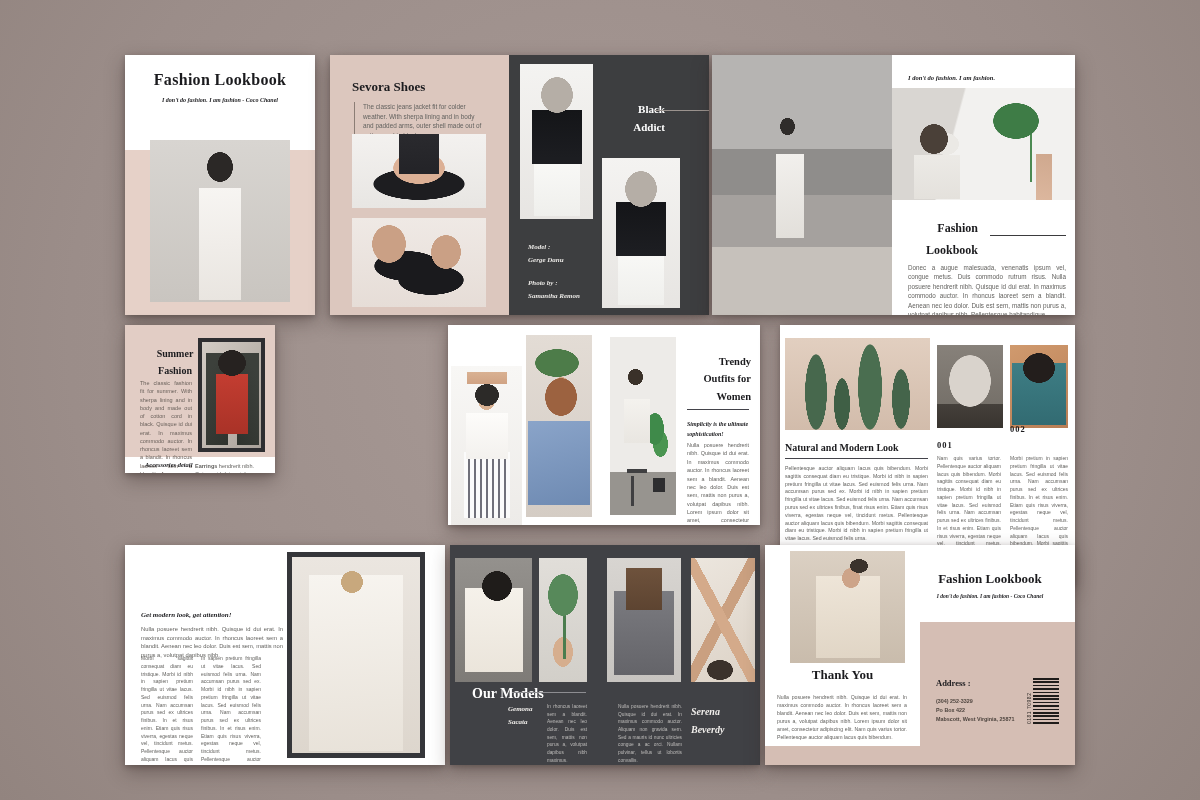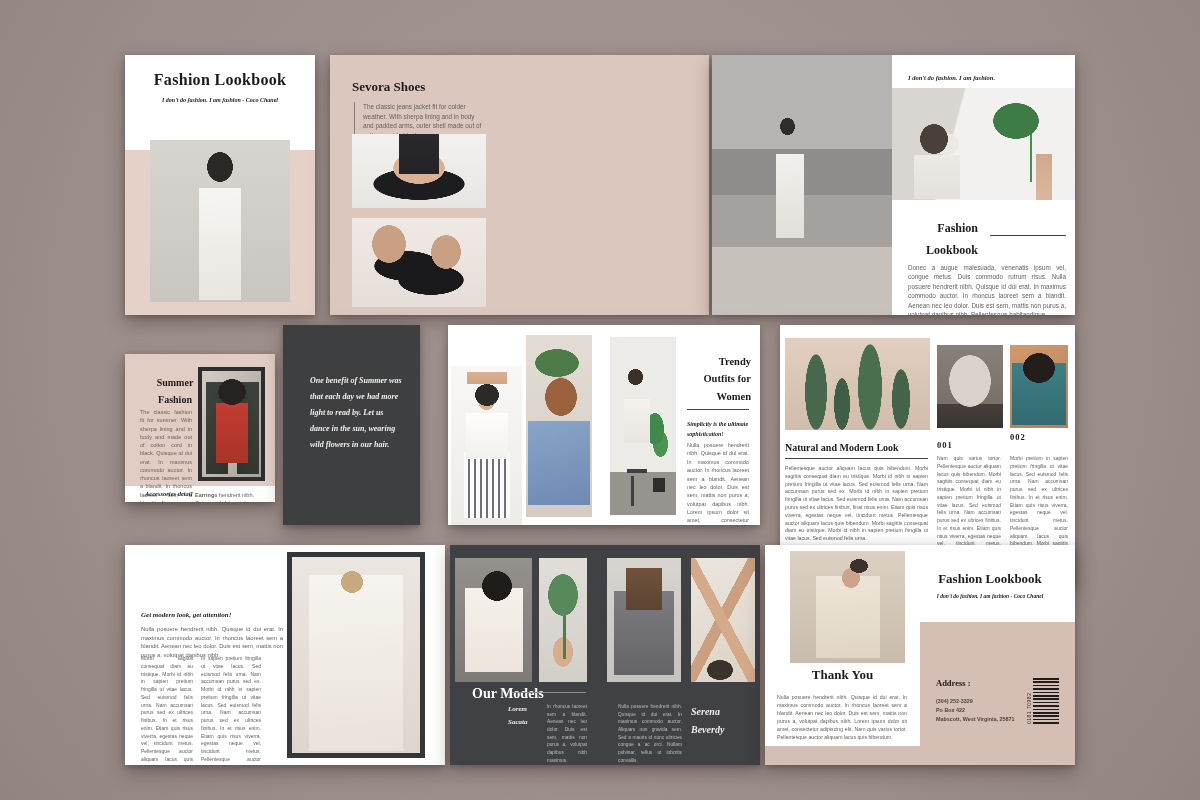--- a/index.html
+++ b/index.html
@@ -143,85 +143,96 @@
     <div class="abs serif" style="left:0;top:16px;width:100%;text-align:center;font-size:16px;letter-spacing:.3px;">Fashion Lookbook</div>
     <div class="abs serif-i" style="left:0;top:42px;width:100%;text-align:center;font-size:6px;">I don't do fashion. I am fashion - Coco Chanel</div>
     <div class="ph ph-cover" style="left:25px;top:85px;width:140px;height:162px;"></div>
   </section>
 
   <section class="page" style="left:330px;top:55px;width:379px;height:260px;background:#dcc7be;">
     <div class="abs serif" style="left:22px;top:24px;font-size:13px;">Sevora Shoes</div>
     <div class="abs body-t" style="left:24px;top:47px;width:132px;font-size:6.4px;border-left:1px solid #8b7d75;padding-left:8px;text-align:left;">The classic jeans jacket fit for colder weather. With sherpa lining and in body and padded arms, outer shell made out of cotton cord in black.</div>
     <div class="ph ph-shoe1" style="left:22px;top:79px;width:134px;height:74px;"></div>
     <div class="ph ph-shoe2" style="left:22px;top:163px;width:134px;height:89px;"></div>
+    <div class="abs" style="left:179px;top:0;width:200px;height:260px;background:#3d3e40;">
+      <div class="ph ph-noir" style="left:11px;top:9px;width:73px;height:155px;"></div>
+      <div class="ph ph-noir" style="left:93px;top:103px;width:78px;height:150px;"></div>
+      <div class="abs serif" style="left:96px;top:46px;width:60px;font-size:11px;color:#fff;line-height:1.6;">Black Addict</div>
+      <div class="line" style="left:146px;top:55px;width:54px;height:1px;background:#9b938e;"></div>
+      <div class="abs serif-i" style="left:19px;top:186px;font-size:7px;color:#e8e6e3;line-height:1.9;">
+        <div>Model :</div>
+        <div>Gerge Danu</div>
+      </div>
+      <div class="abs serif-i" style="left:19px;top:222px;font-size:7px;color:#e8e6e3;line-height:1.9;">
+        <div>Photo by :</div>
+        <div>Samantha Remon</div>
+      </div>
+    </div>
   </section>
 
   <section class="page" style="left:712px;top:55px;width:363px;height:260px;">
     <div class="ph ph-beach" style="left:0;top:0;width:180px;height:260px;"></div>
     <div class="abs serif-i" style="left:196px;top:19px;font-size:6.5px;">I don't do fashion. I am fashion.</div>
     <div class="ph ph-flower" style="left:180px;top:33px;width:183px;height:112px;"></div>
     <div class="abs serif" style="left:196px;top:163px;width:70px;font-size:12px;line-height:1.8;">Fashion Lookbook</div>
     <div class="line" style="left:278px;top:180px;width:76px;height:1px;background:#3b3b3e;"></div>
     <div class="abs body-t" style="left:196px;top:208px;width:158px;font-size:6.3px;">Donec a augue malesuada, venenatis ipsum vel, congue metus. Duis commodo rutrum risus. Nulla posuere hendrerit nibh. Quisque id dui erat. In maximus commodo auctor. In rhoncus laoreet sem a blandit. Aenean nec leo dolor. Duis est sem, mattis non purus a, volutpat dapibus nibh. Pellentesque habitandique.</div>
   </section>
 
-  <section class="page" style="left:125px;top:325px;width:150px;height:148px;background:#e2cdc5;margin-top:29px;">
+  <section class="page" style="left:125px;top:325px;width:150px;height:148px;background:#e2cdc5;">
     <div class="abs" style="left:0;top:132px;width:100%;height:68px;background:#fff;"></div>
     <div class="abs serif" style="left:14px;top:20px;width:72px;font-size:10px;line-height:1.7;text-align:center;">Summer Fashion</div>
     <div class="abs body-t" style="left:15px;top:54px;width:52px;font-size:5.5px;color:#6b625c;">The classic fashion fit for summer. With sherpa lining and in body and made out of cotton cord in black. Quisque id dui erat. In maximus commodo auctor. In rhoncus laoreet sem a blandit. In rhoncus laoreet sem a blandit. Aenean nec leo dolor.</div>
     <div class="ph ph-summer" style="left:73px;top:13px;width:67px;height:114px;border:4px solid #2e2e31;"></div>
     <div class="abs serif-i" style="left:20px;top:136px;font-size:6.5px;">Accessories detail</div>
     <div class="ph ph-ear" style="left:16px;top:150px;width:44px;height:44px;"></div>
     <div class="abs body-t" style="left:70px;top:137px;width:72px;font-size:5.5px;text-align:left;"><b>Earrings</b><span> hendrerit nibh. Quisque id dui erat. In maximus commodo auctor. In rhoncus laoreet sem a blandit.</span></div>
     <div class="abs body-t" style="left:70px;top:166px;width:72px;font-size:5.5px;text-align:left;"><b>Necklace</b><span> maximus commodo auctor. In rhoncus laoreet sem a blandit. Aenean nec leo dolor.</span></div>
   </section>
 
-  <section class="page" style="left:283px;top:325px;width:137px;height:200px;background:#3e3f41;">
-    <div class="abs serif-i" style="left:27px;top:48px;width:94px;font-size:8px;color:#f2f0ed;line-height:2.0;">One benefit of Summer was that each day we had more light to read by. Let us dance in the sun, wearing wild flowers in our hair.</div>
-  </section>
 
   <section class="page" style="left:448px;top:325px;width:312px;height:200px;">
     <div class="ph ph-p6a" style="left:3px;top:41px;width:71px;height:159px;"></div>
     <div class="ph ph-p6b" style="left:78px;top:10px;width:66px;height:182px;"></div>
     <div class="ph ph-p6c" style="left:162px;top:12px;width:66px;height:178px;"></div>
     <div class="abs serif" style="left:239px;top:28px;width:64px;font-size:10.5px;line-height:1.65;">Trendy Outfits for Women</div>
     <div class="line" style="left:239px;top:84px;width:62px;height:1px;"></div>
     <div class="abs serif-i" style="left:239px;top:94px;width:62px;font-size:6px;line-height:1.7;">Simplicity is the ultimate sophistication!</div>
     <div class="abs body-t" style="left:239px;top:116px;width:62px;font-size:5.4px;line-height:1.55;">Nulla posuere hendrerit nibh. Quisque id dui erat. In maximus commodo auctor. In rhoncus laoreet sem a blandit. Aenean nec leo dolor. Duis est sem, mattis non purus a, volutpat dapibus nibh. Lorem ipsum dolor sit amet, consectetur adipiscing elit. Nam quis varius tortor. Pellentesque auctor aliquam lacus quis bibendum. Morbi sagittis consequat diam na tristique. Morbi id nibh in suspendisse fringilla.</div>
   </section>
 
   <section class="page" style="left:780px;top:325px;width:295px;height:260px;">
     <div class="ph ph-cactus" style="left:5px;top:13px;width:145px;height:92px;"></div>
     <div class="ph ph-hood" style="left:157px;top:20px;width:66px;height:83px;"></div>
     <div class="ph ph-afro" style="left:230px;top:20px;width:58px;height:83px;"></div>
     <div class="abs serif" style="left:5px;top:117px;font-size:10px;">Natural and Modern Look</div>
     <div class="line" style="left:5px;top:133px;width:143px;height:1px;"></div>
     <div class="abs body-t" style="left:5px;top:140px;width:143px;font-size:5.2px;line-height:1.5;">Pellentesque auctor aliquam lacus quis bibendum. Morbi sagittis consequat diam eu tristique. Morbi id nibh in sapien pretium fringilla ut vitae lacus. Sed euismod felis urna. Nam accumsan purus sed ex. Morbi id nibh in sapien pretium fringilla ut vitae lacus. Sed euismod felis urna. Nam accumsan purus sed ex ultrices finibus, finat risus enim. Etiam quis risus viverra, egestas neque vel, tincidunt metus. Pellentesque auctor aliquam lacus quis bibendum. Morbi sagittis consequat diam eu tristique. Morbi id nibh in sapien pretium fringilla ut vitae lacus. Sed euismod felis urna.</div>
     <div class="abs serif" style="left:157px;top:115px;font-size:8.5px;letter-spacing:1px;">001</div>
     <div class="abs body-t" style="left:157px;top:130px;width:64px;font-size:5px;line-height:1.55;">Nam quis varius tortor. Pellentesque auctor aliquam lacus quis bibendum. Morbi sagittis consequat diam eu tristique. Morbi id nibh in sapien pretium fringilla ut vitae lacus. Sed euismod felis urna. Nam accumsan purus sed ex ultrices finibus. In et risus enim. Etiam quis risus viverra, egestas neque vel, tincidunt metus. Vestibulum nec ex.</div>
-    <div class="abs serif" style="left:230px;top:107px;font-size:8.5px;letter-spacing:1px;">002</div>
+    <div class="abs serif" style="left:230px;top:99px;font-size:8.5px;letter-spacing:1px;">002</div>
     <div class="abs body-t" style="left:230px;top:130px;width:58px;font-size:5px;line-height:1.55;">Morbi pretium in sapien pretium fringilla ut vitae lacus. Sed euismod felis urna. Nam accumsan purus sed ex ultrices finibus. In et risus enim. Etiam quis risus viverra, egestas neque vel, tincidunt metus. Pellentesque auctor aliquam lacus quis bibendum. Morbi sagittis consequat diam eu tristique. Morbi id nibh in sapien pretium fringilla ut.</div>
   </section>
 
   <section class="page" style="left:125px;top:545px;width:320px;height:220px;">
     <div class="abs serif-i" style="left:16px;top:66px;font-size:7px;">Get modern look, get attention!</div>
     <div class="abs body-t" style="left:16px;top:80px;width:142px;font-size:5.8px;line-height:1.5;">Nulla posuere hendrerit nibh. Quisque id dui erat. In maximus commodo auctor. In rhoncus laoreet sem a blandit. Aenean nec leo dolor. Duis est sem, mattis non purus a, volutpat dapibus nibh.</div>
     <div class="abs body-t" style="left:16px;top:110px;width:52px;font-size:5px;line-height:1.55;">Morbi sagittis consequat diam eu tristique. Morbi id nibh in sapien pretium fringilla ut vitae lacus. Sed euismod felis urna. Nam accumsan purus sed ex ultrices finibus. In et risus enim. Etiam quis risus viverra, egestas neque vel, tincidunt metus. Pellentesque auctor aliquam lacus quis bibendum. Morbi sagittis consequat diam eu tristique. Morbi id nibh in sapien pretium fringilla ut vitae lacus. Sed euismod felis urna. Nam accumsan purus sed ex. In et rhoncus enim. Etiam quis risus viverra, egestas neque euismod felis urna.</div>
     <div class="abs body-t" style="left:76px;top:110px;width:60px;font-size:5px;line-height:1.55;">In sapien pretium fringilla ut vitae lacus. Sed euismod felis urna. Nam accumsan purus sed ex. Morbi id nibh in sapien pretium fringilla ut vitae lacus. Sed euismod felis urna. Nam accumsan purus sed ex ultrices finibus. In et risus enim. Etiam quis risus viverra, egestas neque vel, tincidunt metus. Pellentesque auctor aliquam lacus quis bibendum. Morbi sagittis consequat diam eu tristique. Morbi id nibh in sapien pretium fringilla ut vitae lacus. Sed euismod felis urna. Nam accumsan purus sed ex.</div>
     <div class="ph ph-robe" style="left:162px;top:7px;width:138px;height:206px;border:5px solid #35363a;"></div>
   </section>
 
   <section class="page" style="left:450px;top:545px;width:310px;height:220px;background:#404145;">
     <div class="ph ph-m1" style="left:5px;top:13px;width:77px;height:124px;"></div>
     <div class="ph ph-m2" style="left:89px;top:13px;width:48px;height:124px;"></div>
     <div class="ph ph-m3" style="left:157px;top:13px;width:74px;height:124px;"></div>
     <div class="ph ph-m4" style="left:241px;top:13px;width:64px;height:124px;"></div>
     <div class="abs serif" style="left:22px;top:141px;font-size:14px;color:#fff;">Our Models</div>
     <div class="line" style="left:62px;top:147px;width:74px;height:1px;background:#8d8d91;"></div>
-    <div class="abs serif-i" style="left:58px;top:158px;width:34px;font-size:7px;color:#f0eeeb;line-height:1.8;">Lorem Sacata</div>
+    <div class="abs serif-i" style="left:58px;top:158px;width:34px;font-size:7px;color:#f0eeeb;line-height:1.8;">Gemona Sacata</div>
     <div class="abs body-t" style="left:97px;top:158px;width:40px;font-size:4.8px;color:#bdbcba;line-height:1.6;">In rhoncus laoreet sem a blandit. Aenean nec leo dolor. Duis est sem, mattis non purus a, volutpat dapibus nibh maximus.</div>
     <div class="abs body-t" style="left:168px;top:158px;width:64px;font-size:4.8px;color:#bdbcba;line-height:1.6;">Nulla posuere hendrerit nibh. Quisque id dui erat. In maximus commodo auctor. Aliquam non gravida sem. Sed a mauris id nunc ultricies congue a ac orci. Nullam pulvinar, tellus ut lobortis convallis.</div>
     <div class="abs serif-i" style="left:241px;top:158px;width:36px;font-size:10px;color:#f0eeeb;line-height:1.8;">Serena Beverdy</div>
   </section>
 
   <section class="page" style="left:765px;top:545px;width:310px;height:220px;">
     <div class="abs" style="left:155px;top:77px;width:155px;height:143px;background:#d5beb4;"></div>
     <div class="abs" style="left:0;top:201px;width:155px;height:19px;background:#d5beb4;"></div>
     <div class="ph ph-thank" style="left:25px;top:6px;width:115px;height:112px;"></div>
     <div class="abs serif" style="left:145px;top:26px;width:160px;text-align:center;font-size:13px;">Fashion Lookbook</div>

